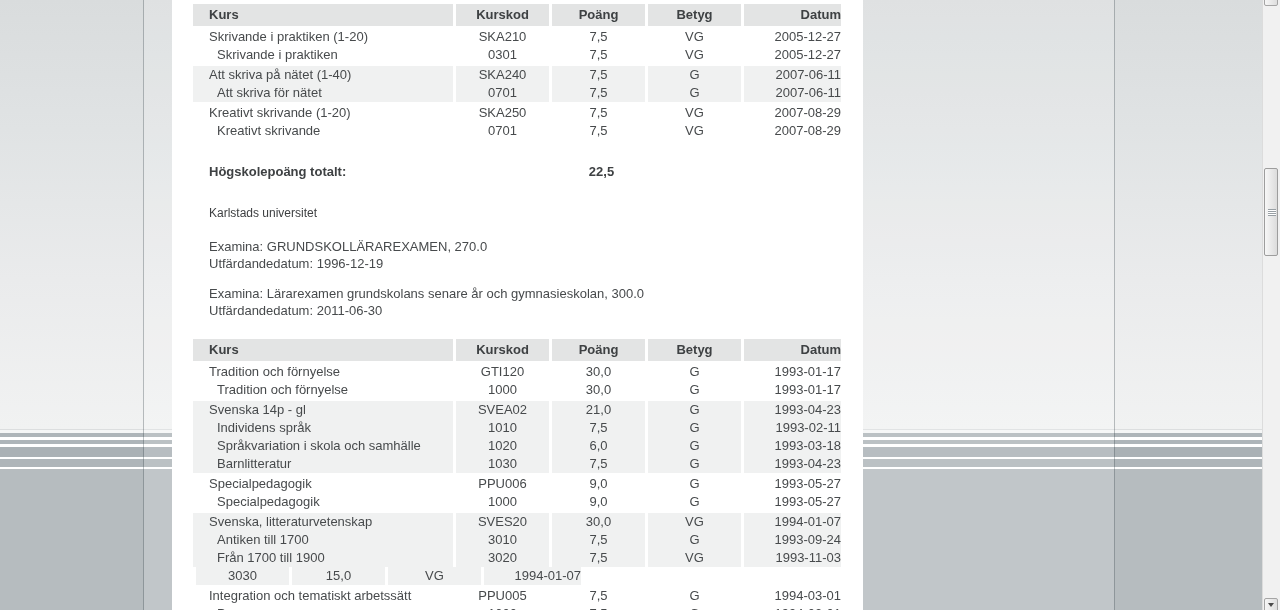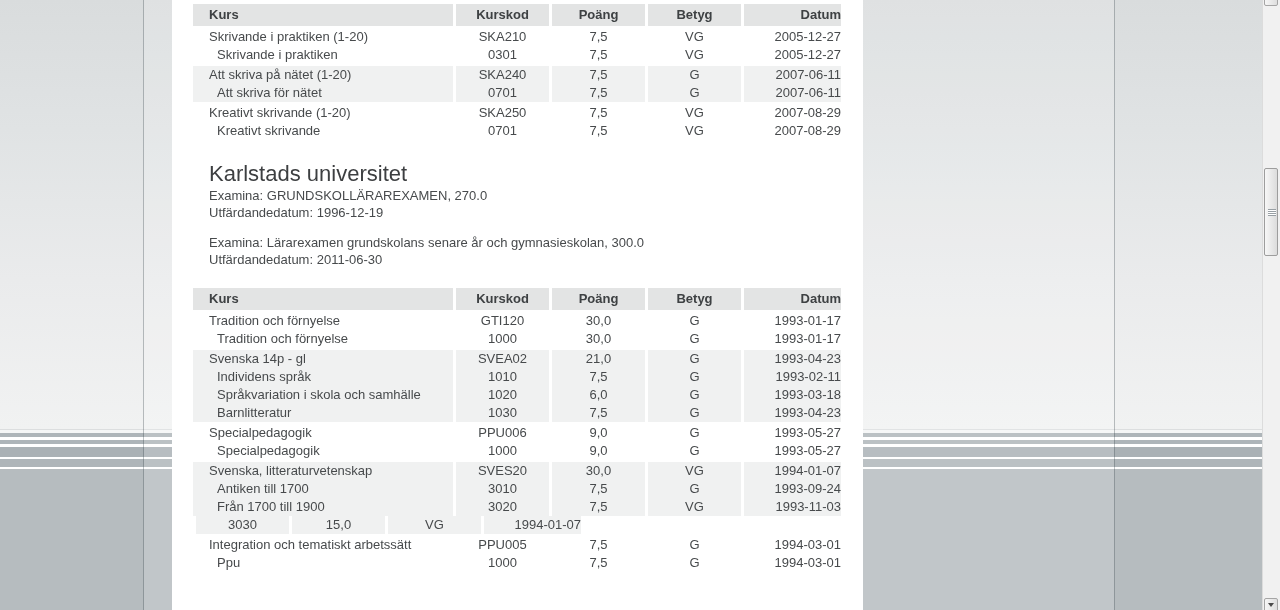--- a/index.html
+++ b/index.html
@@ -37,23 +37,23 @@
   .c0.indent{padding-left:24px;}
   .c1,.c2,.c3{width:93px;text-align:center;margin-left:3px;}
   .c4{width:97px;text-align:right;margin-left:3px;}
 
   
   .totals{display:flex;margin:24px 0 0 21px;height:16px;line-height:16px;font-weight:bold;color:#3e4143;}
   .totals-label{width:359px;box-sizing:border-box;padding-left:16px;}
   .totals-value{width:93px;text-align:center;margin-left:3px;}
 
   
-  .uni-heading{margin:24px 0 0 37px;font-size:22px;line-height:19px;color:#3d3f41;}
+  .uni-heading{margin:24px 0 0 37px;font-size:12px;line-height:19px;color:#3d3f41;}
   .info-line{margin-left:37px;line-height:17px;}
-  .first-info{margin-top:4px;}
+  .first-info{margin-top:15px;}
   .block-gap{height:13px;}
   .table2-wrap{margin-top:20px;}
 
   
   .scrollbar{position:absolute;left:1262px;top:0;width:18px;height:610px;background:#f1f1f1;
     border-left:1px solid #dcdcdc;box-sizing:border-box;}
   .sb-btn{position:absolute;left:1px;width:14px;box-sizing:border-box;border:1px solid #a5a5a5;border-radius:2px;
     background:linear-gradient(90deg,#f6f6f6,#dedede);}
   .sb-btn-up{top:-12px;height:18px;}
   .sb-btn-down{top:598px;height:16px;display:flex;justify-content:center;padding-top:4px;}
@@ -97,21 +97,21 @@
           <div class="trow">
             <div class="tcell c0 indent">Skrivande i praktiken</div>
             <div class="tcell c1">0301</div>
             <div class="tcell c2">7,5</div>
             <div class="tcell c3">VG</div>
             <div class="tcell c4">2005-12-27</div>
           </div>
         </div>
         <div class="tgroup gray">
           <div class="trow">
-            <div class="tcell c0">Att skriva på nätet (1-20)</div>
+            <div class="tcell c0">Att skriva på nätet (1-40)</div>
             <div class="tcell c1">SKA240</div>
             <div class="tcell c2">7,5</div>
             <div class="tcell c3">G</div>
             <div class="tcell c4">2007-06-11</div>
           </div>
           <div class="trow">
             <div class="tcell c0 indent">Att skriva för nätet</div>
             <div class="tcell c1">0701</div>
             <div class="tcell c2">7,5</div>
             <div class="tcell c3">G</div>
@@ -129,20 +129,24 @@
           <div class="trow">
             <div class="tcell c0 indent">Kreativt skrivande</div>
             <div class="tcell c1">0701</div>
             <div class="tcell c2">7,5</div>
             <div class="tcell c3">VG</div>
             <div class="tcell c4">2007-08-29</div>
           </div>
         </div>
       </div>
 
+    <div class="totals">
+      <div class="totals-label">Högskolepoäng totalt:</div>
+      <div class="totals-value">22,5</div>
+    </div>
 
     <div class="uni-heading">Karlstads universitet</div>
     <div class="info-line first-info">Examina: GRUNDSKOLLÄRAREXAMEN, 270.0</div>
     <div class="info-line">Utfärdandedatum: 1996-12-19</div>
     <div class="block-gap"></div>
     <div class="info-line">Examina: Lärarexamen grundskolans senare år och gymnasieskolan, 300.0</div>
     <div class="info-line">Utfärdandedatum: 2011-06-30</div>
 
     <div class="table2-wrap">
       <div class="course-table">

